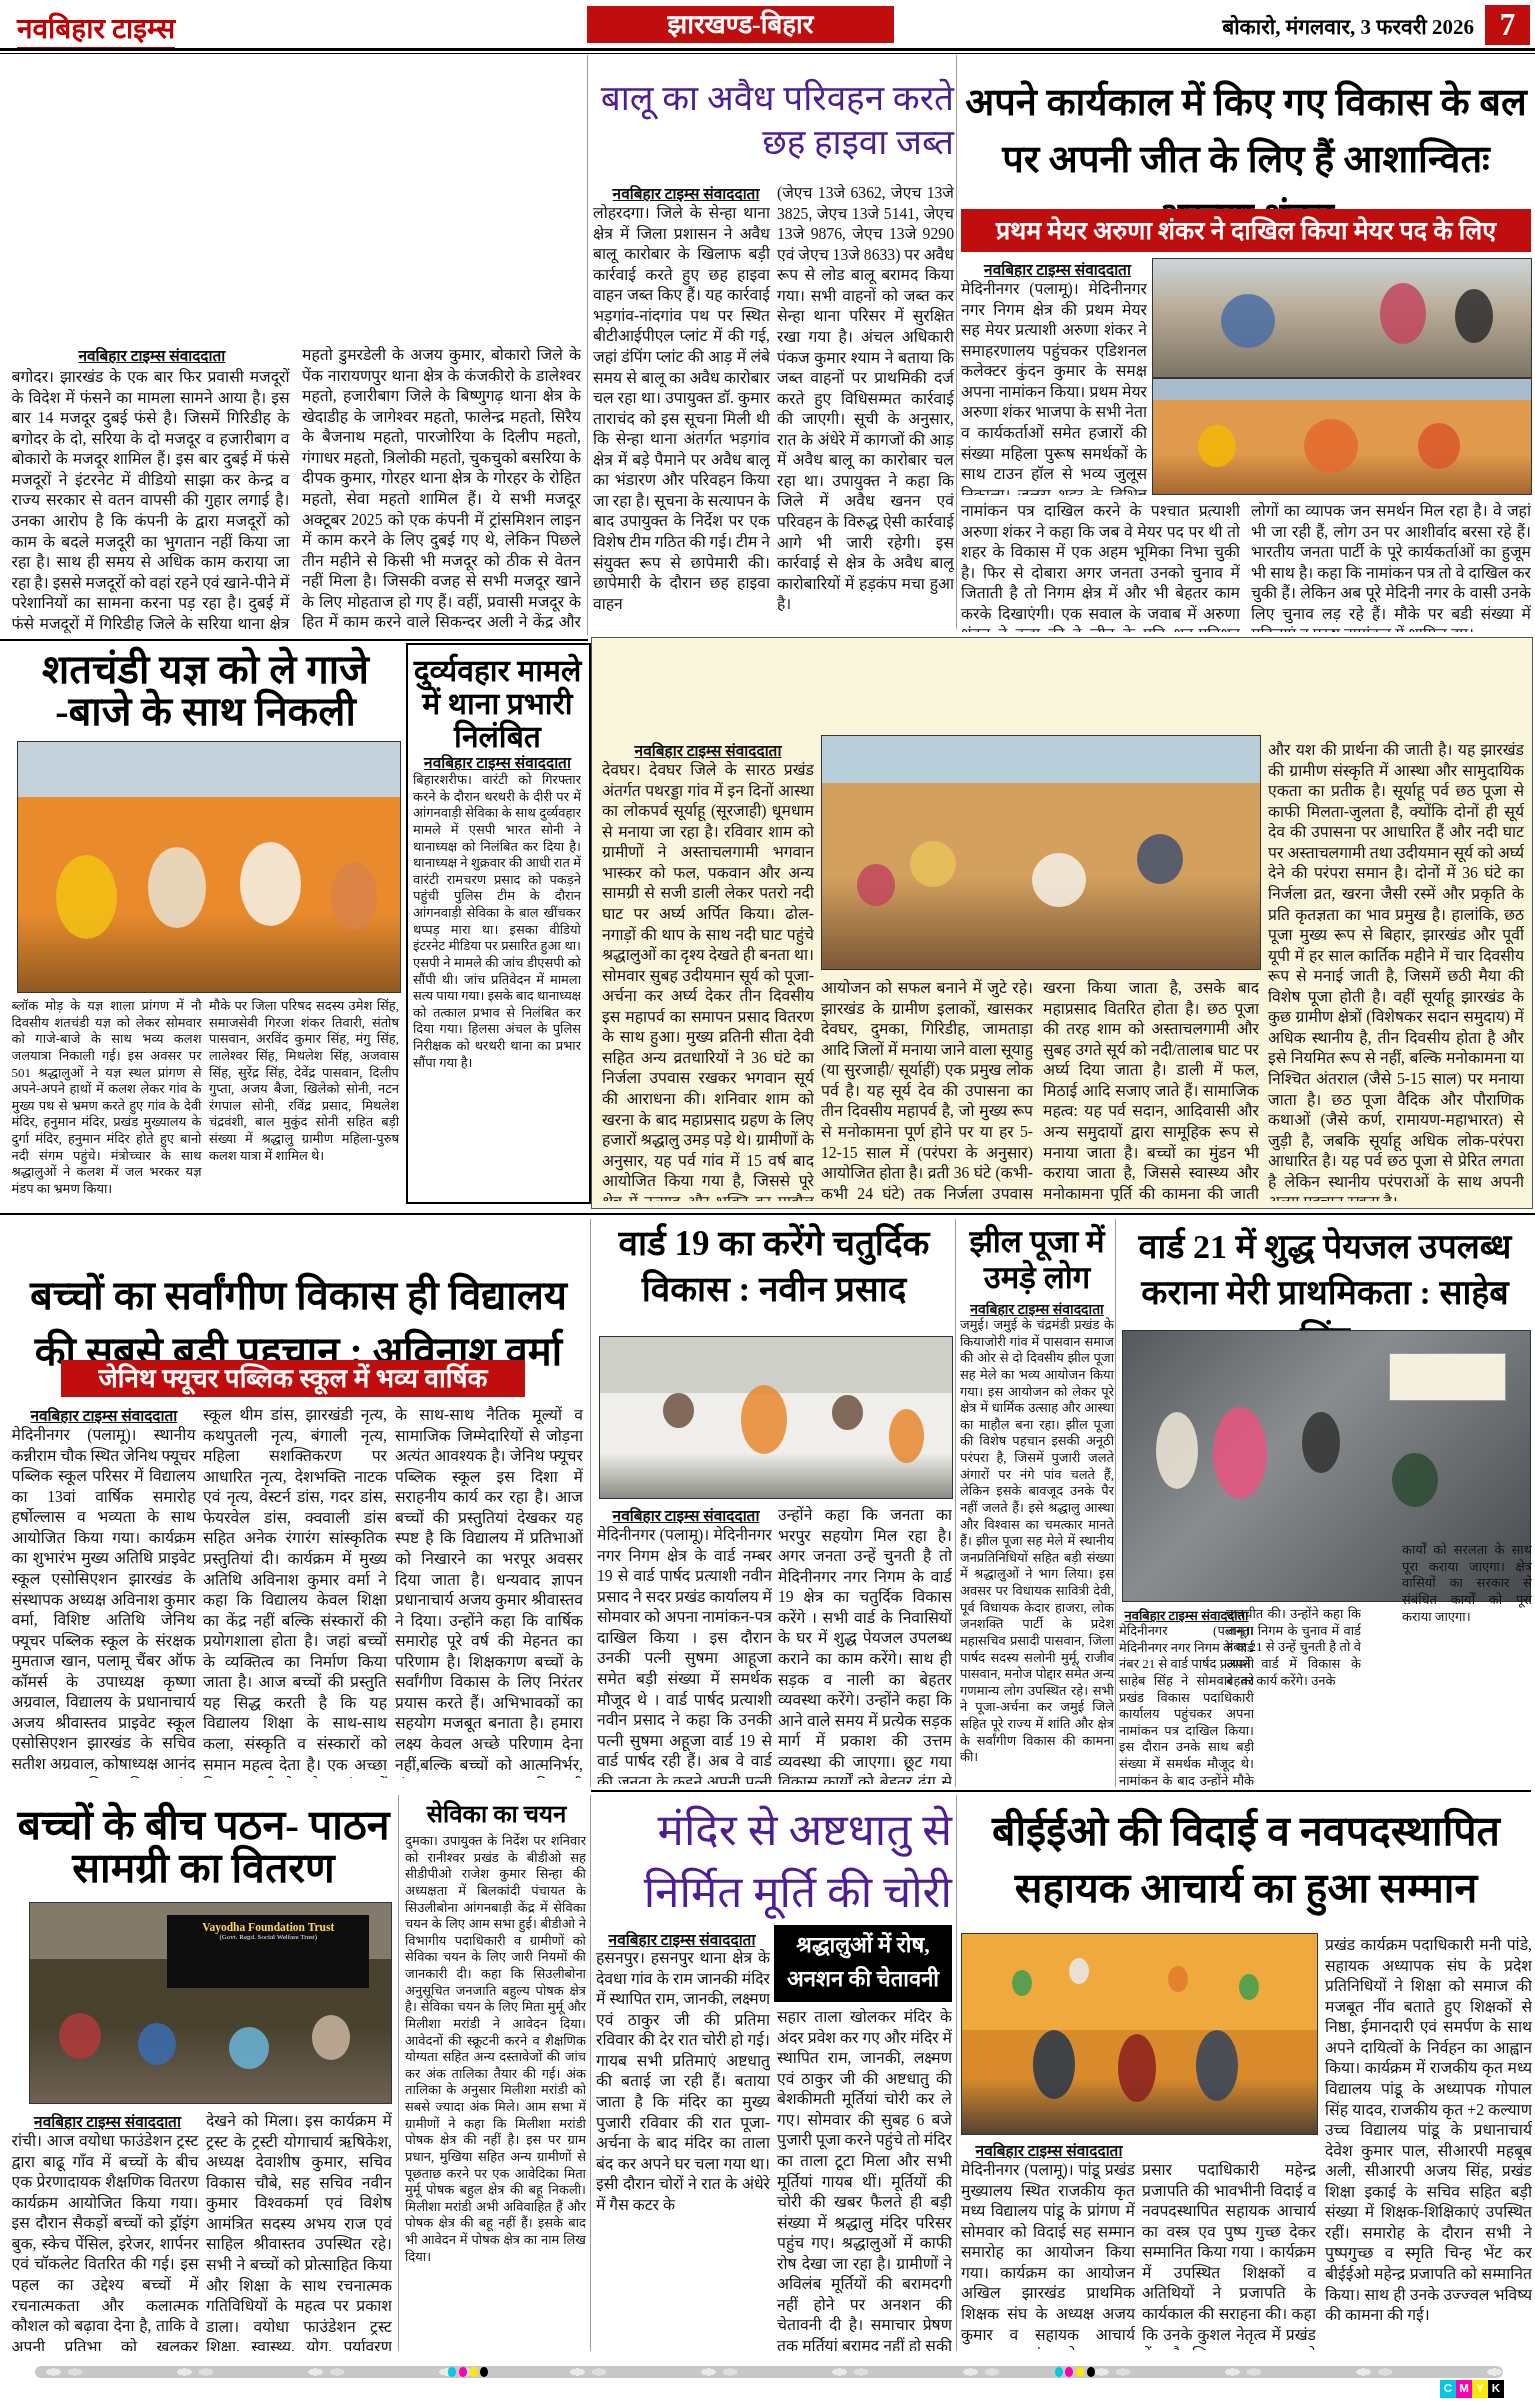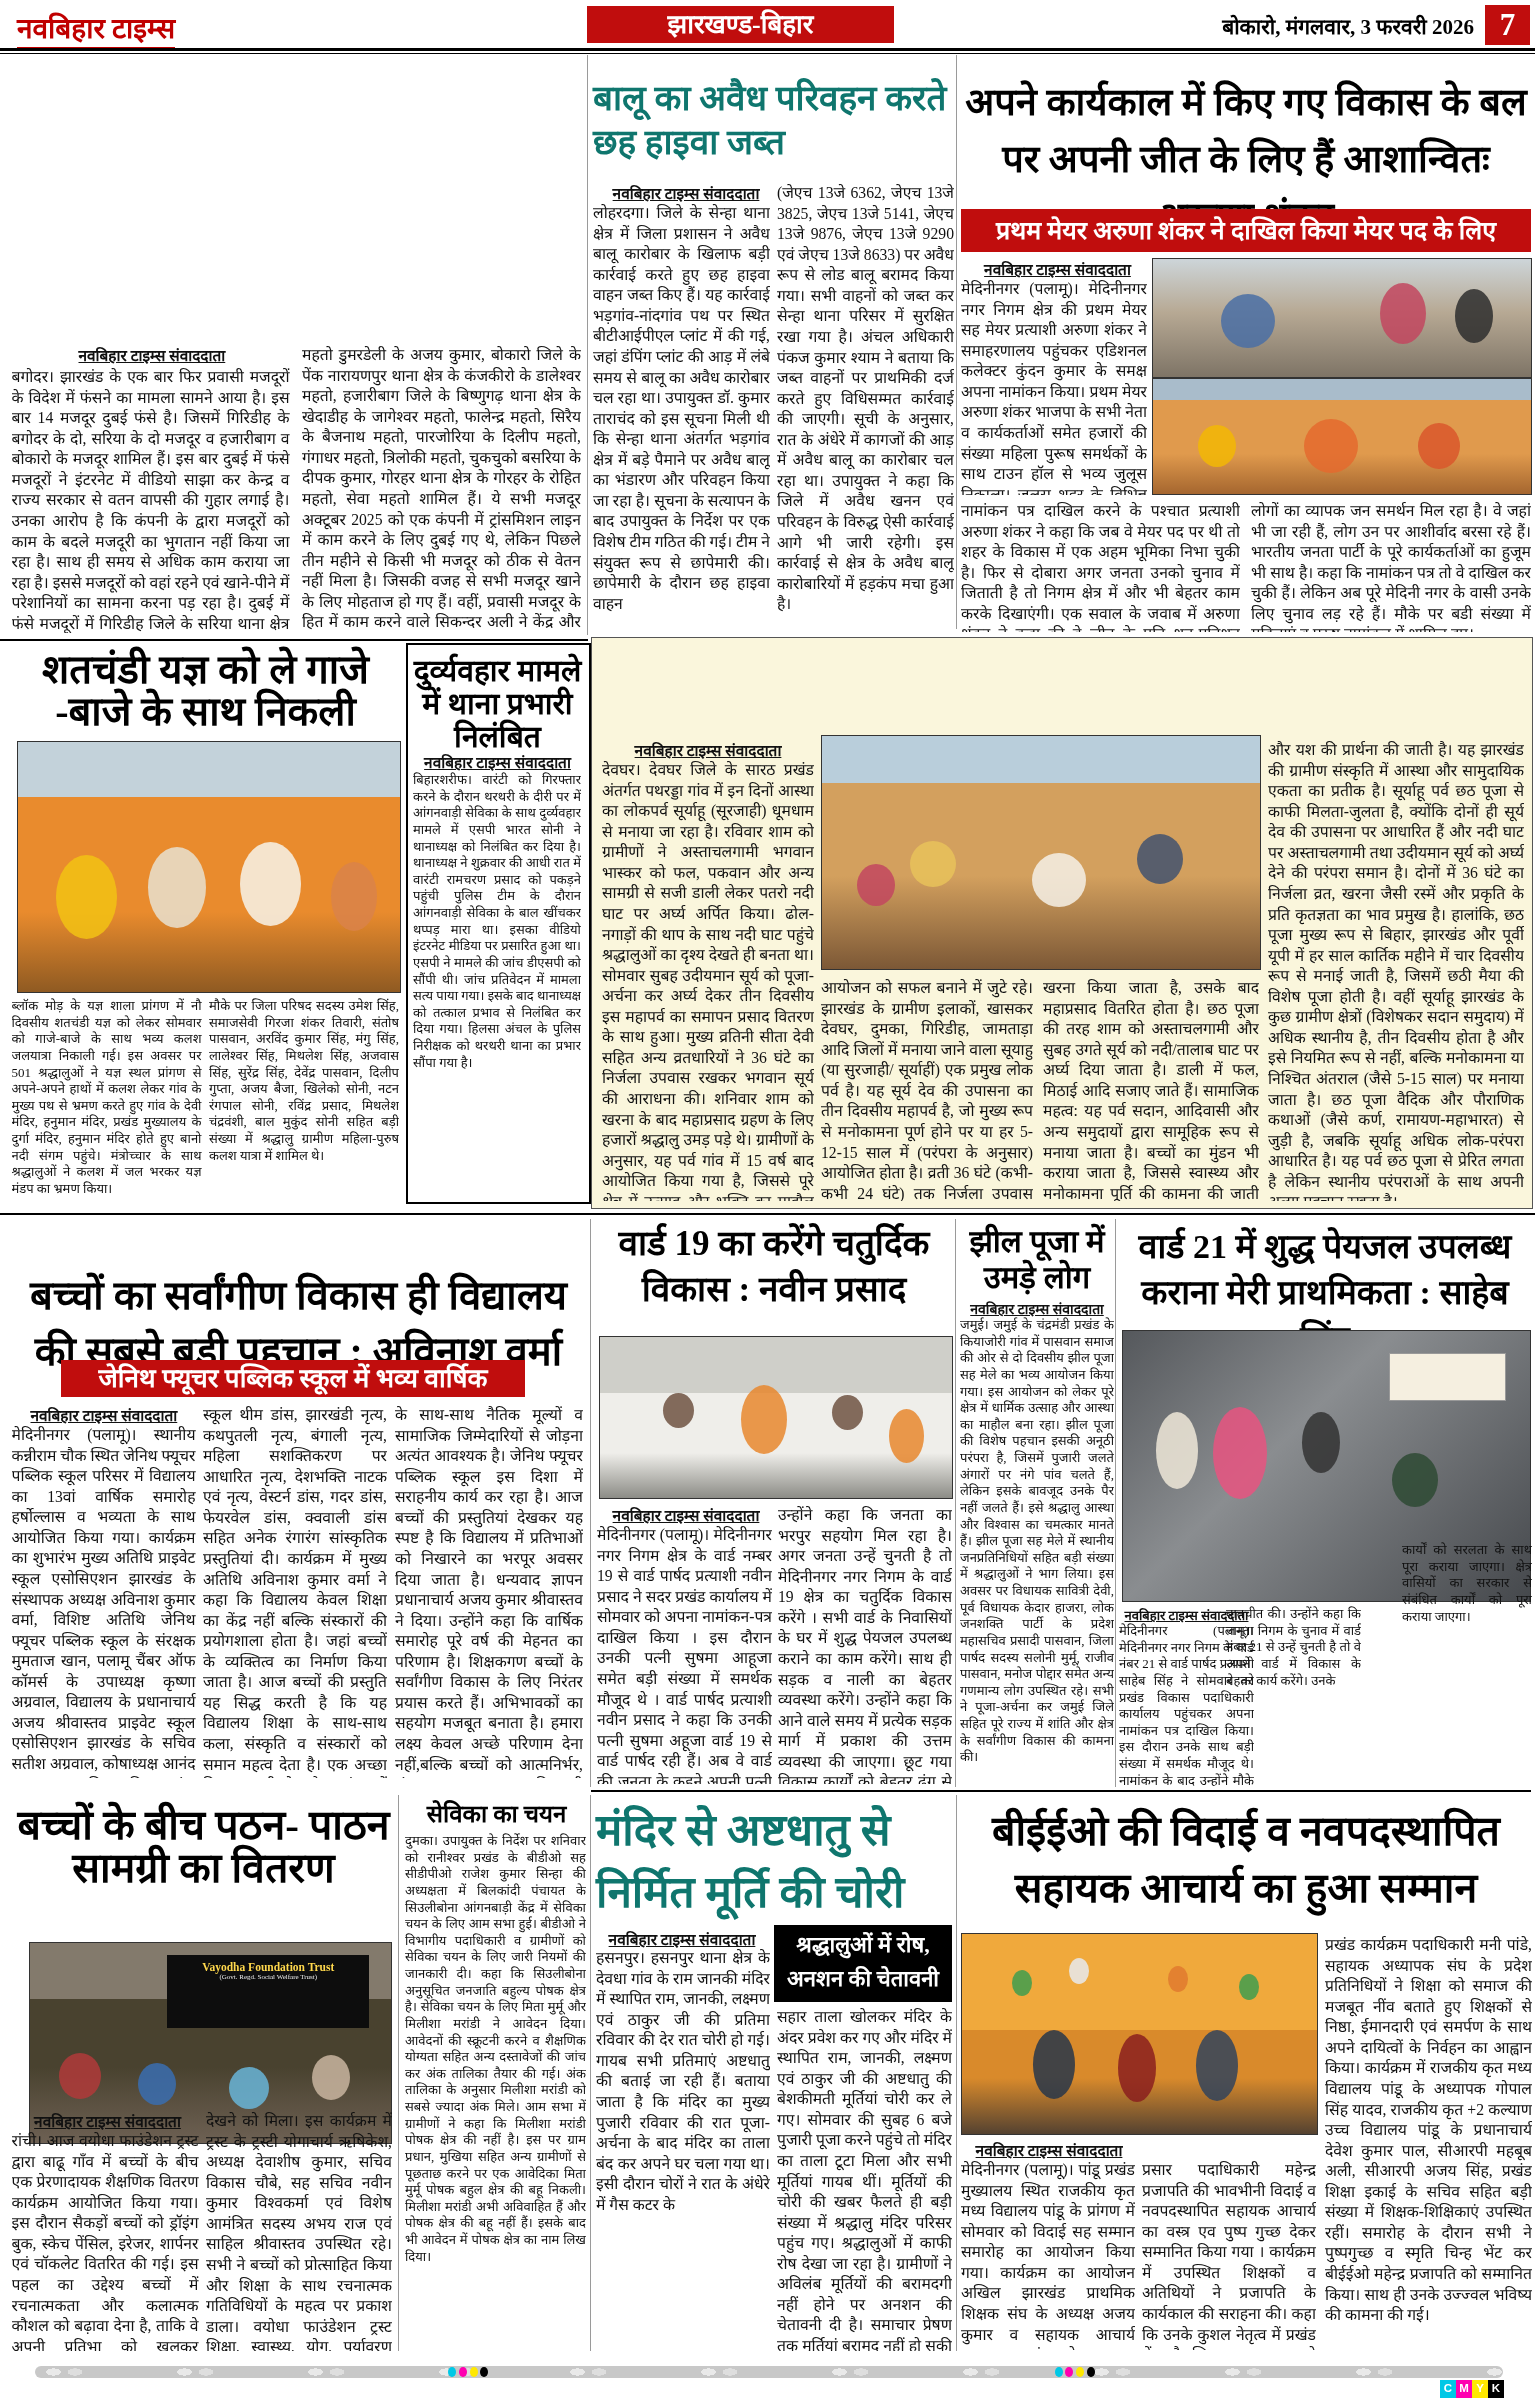--- a/index.html
+++ b/index.html
@@ -10,35 +10,35 @@
   
   .masthead{font-size:28px;font-weight:bold;color:#c00000;border-bottom:2.3px solid #c00000;padding-bottom:1.5px;}
   .section-box{background:#c00d0d;color:#fff;font-size:26px;font-weight:bold;text-align:center;line-height:37px;}
   .dateline{font-size:21px;font-weight:bold;color:#000;text-align:right;}
   .pagenum{background:#c00d0d;color:#fff;font-size:31px;font-weight:bold;text-align:center;line-height:40px;}
   .rule-double{border-top:3.1px solid #000;border-bottom:0.8px solid #000;height:2.3px;}
   .hrule{background:#000;}
   .vrule{background:#9a9a9a;width:0.8px;}
   
   .hl{font-weight:bold;color:#000;text-align:center;}
-  .hl-red{font-weight:bold;color:#0f766e;text-align:left;}
+  .hl-red{font-weight:normal;color:#4c1d95;text-align:right;}
   .banner-red{background:#c00d0d;color:#fff;font-weight:bold;text-align:center;}
   .banner-black{background:#000;color:#fff;font-weight:bold;text-align:center;}
   .byline{font-weight:bold;text-decoration:underline;text-align:center;font-size:15.4px;white-space:nowrap;overflow:hidden;}
   .col{font-size:15.7px;line-height:1.31;text-align:justify;overflow:hidden;}
   .col-sm{font-size:13px;line-height:1.28;text-align:justify;overflow:hidden;}
   
   .photo{border:0.8px solid #333;overflow:hidden;}
   .ph-office{background:linear-gradient(180deg,#cdd5d9 0%,#b7a994 45%,#7e7466 100%);}
   .ph-women{background:linear-gradient(180deg,#a9bccb 0% 18%,#e09a4d 18% 65%,#a5662f 100%);}
   .ph-kalash{background:linear-gradient(180deg,#c3d2da 0% 22%,#e98b2d 22% 68%,#8f5a22 100%);}
   .ph-surya{background:linear-gradient(180deg,#b9cedb 0% 20%,#d3a05e 20% 60%,#7c5836 100%);}
   .ph-ward19{background:linear-gradient(180deg,#cfcfc9 0% 35%,#efeeea 35% 72%,#8c8c86 100%);}
   .ph-ward21{background:linear-gradient(135deg,#55585c 0%,#8a8d90 40%,#45484c 100%);}
-  .ph-vitaran{background:linear-gradient(180deg,#837a6c 0% 28%,#49422f 28% 62%,#6e6154 100%);margin-top:40px;}
+  .ph-vitaran{background:linear-gradient(180deg,#837a6c 0% 28%,#49422f 28% 62%,#6e6154 100%);}
   .ph-beeo{background:linear-gradient(180deg,#f0a93c 0% 48%,#d98a2b 48% 72%,#544231 100%);}
   .blob{position:absolute;border-radius:50%;opacity:.85;}
   .banner-strip{position:absolute;background:#0d0d0d;color:#ffd84d;text-align:center;overflow:hidden;}
   .banner-strip .l1{font-size:11.5px;font-weight:bold;line-height:14px;}
   .banner-strip .l2{font-size:7px;color:#eee;line-height:7.7px;}
   
   .footbar{background:#c8c8c8;border-radius:7px;
            background-image:radial-gradient(ellipse 7.7px 3.8px at 18.4px 50%,#e9e9e9 96%,rgba(0,0,0,0) 97%),
                             radial-gradient(ellipse 7.7px 3.8px at 40px 50%,#dedede 96%,rgba(0,0,0,0) 97%);
            background-size:131px 12.3px;background-repeat:repeat-x;}

